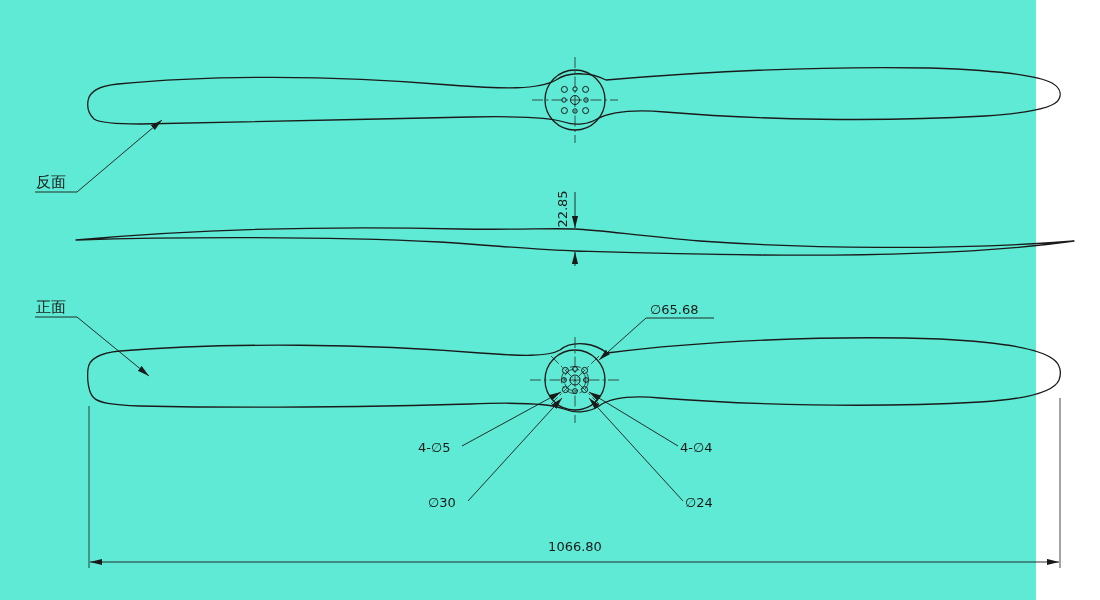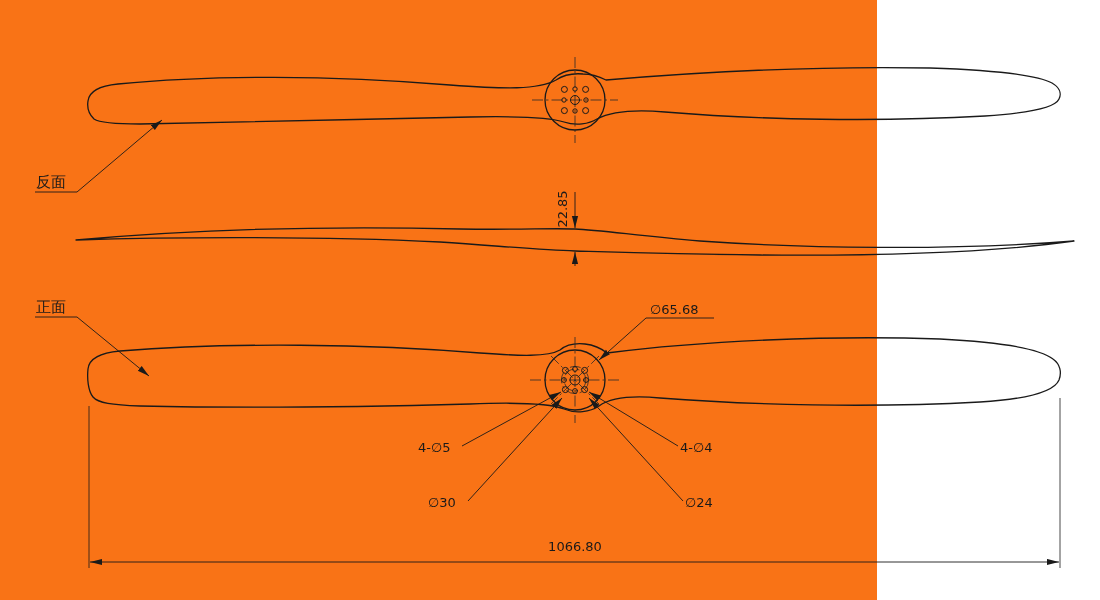--- a/index.html
+++ b/index.html
@@ -6,23 +6,23 @@
     margin: 0;
     padding: 0;
     background: #ffffff;
     width: 1100px;
     height: 600px;
     overflow: hidden;
     font-family: "DejaVu Sans", sans-serif;
   }
   .stage {
     position: relative;
-    width: 877px;
+    width: 1036px;
     height: 600px;
-    background: #f97316;
+    background: #5eead4;
   }
   svg { display: block; }
   text {
     font-family: "DejaVu Sans", "Liberation Sans", sans-serif;
     fill: #1a1a1a;
   }
   .dim-text { font-size: 13px; }
   .cjk-label { font-size: 15px; }
   .outline { fill: none; stroke: #1a1a1a; stroke-width: 1.3; stroke-linejoin: round; }
   .thin    { fill: none; stroke: #1a1a1a; stroke-width: 1; }

